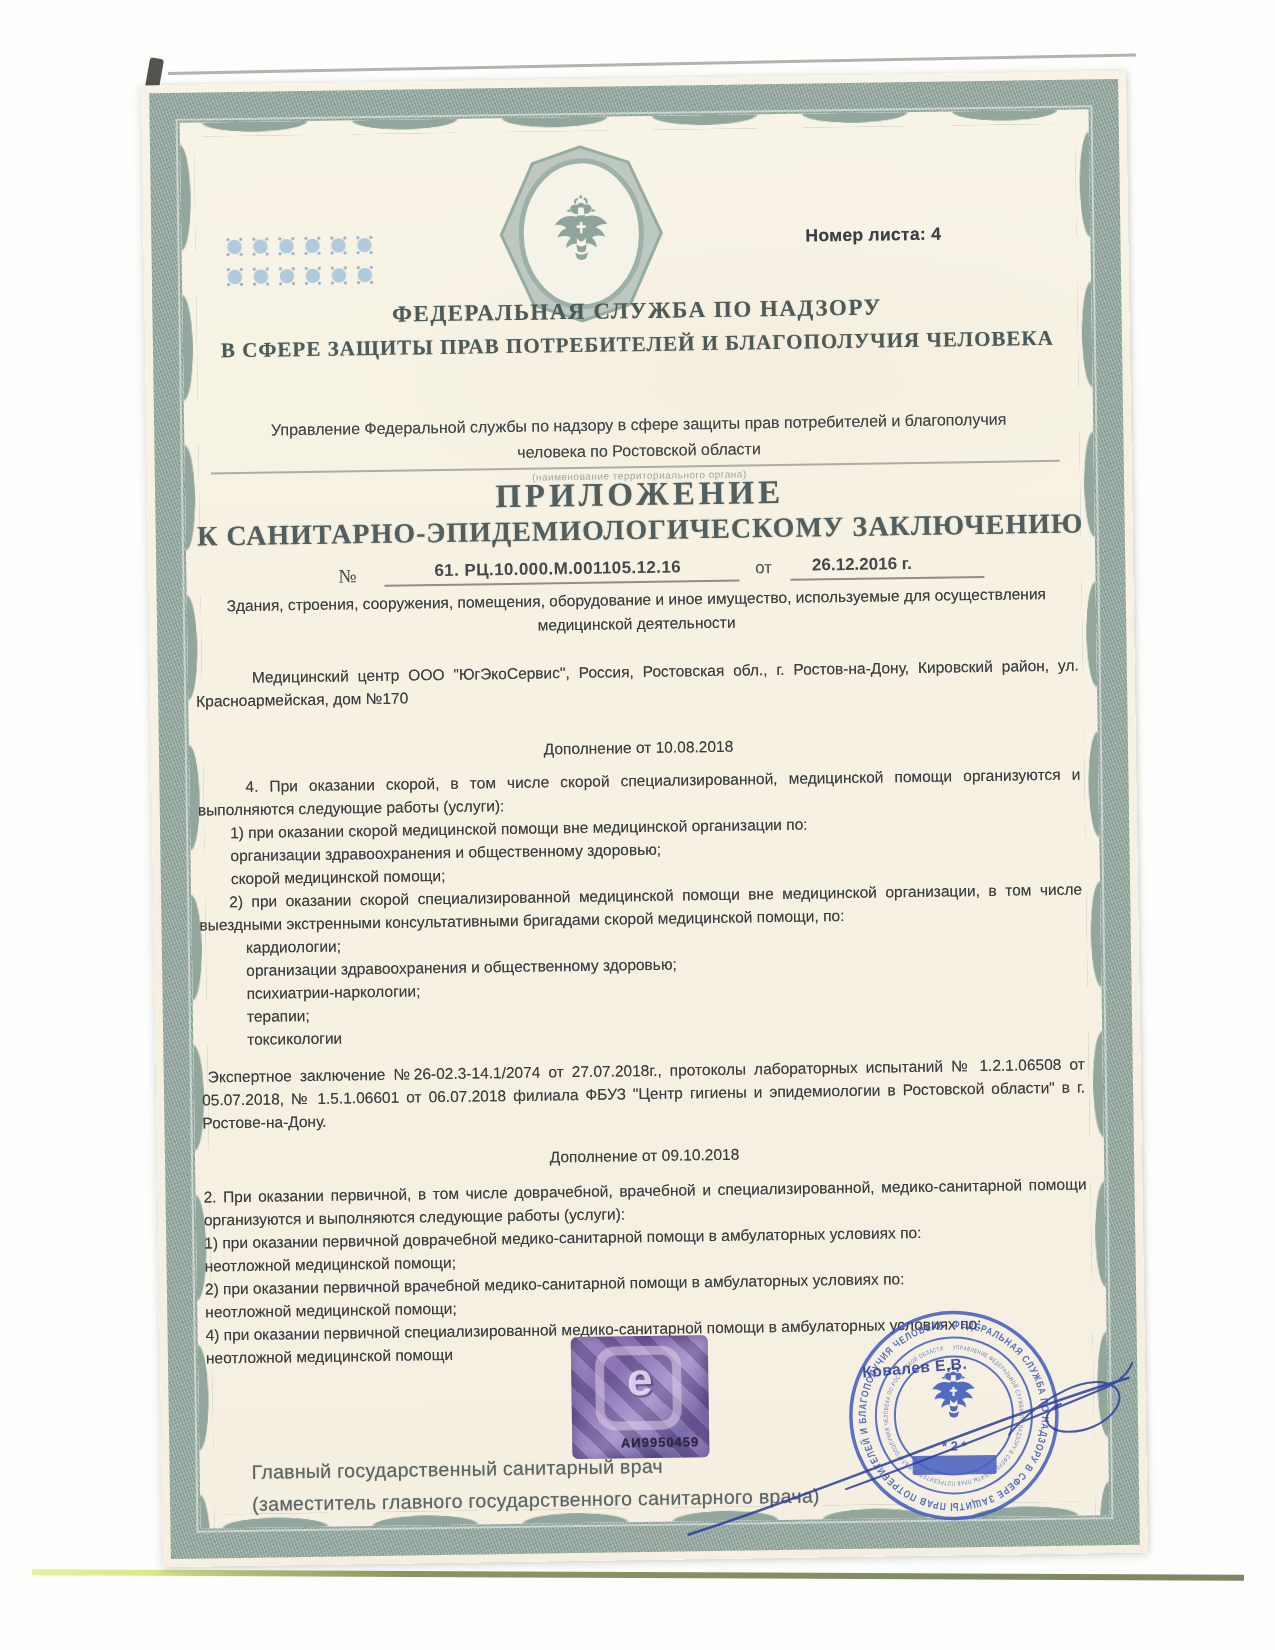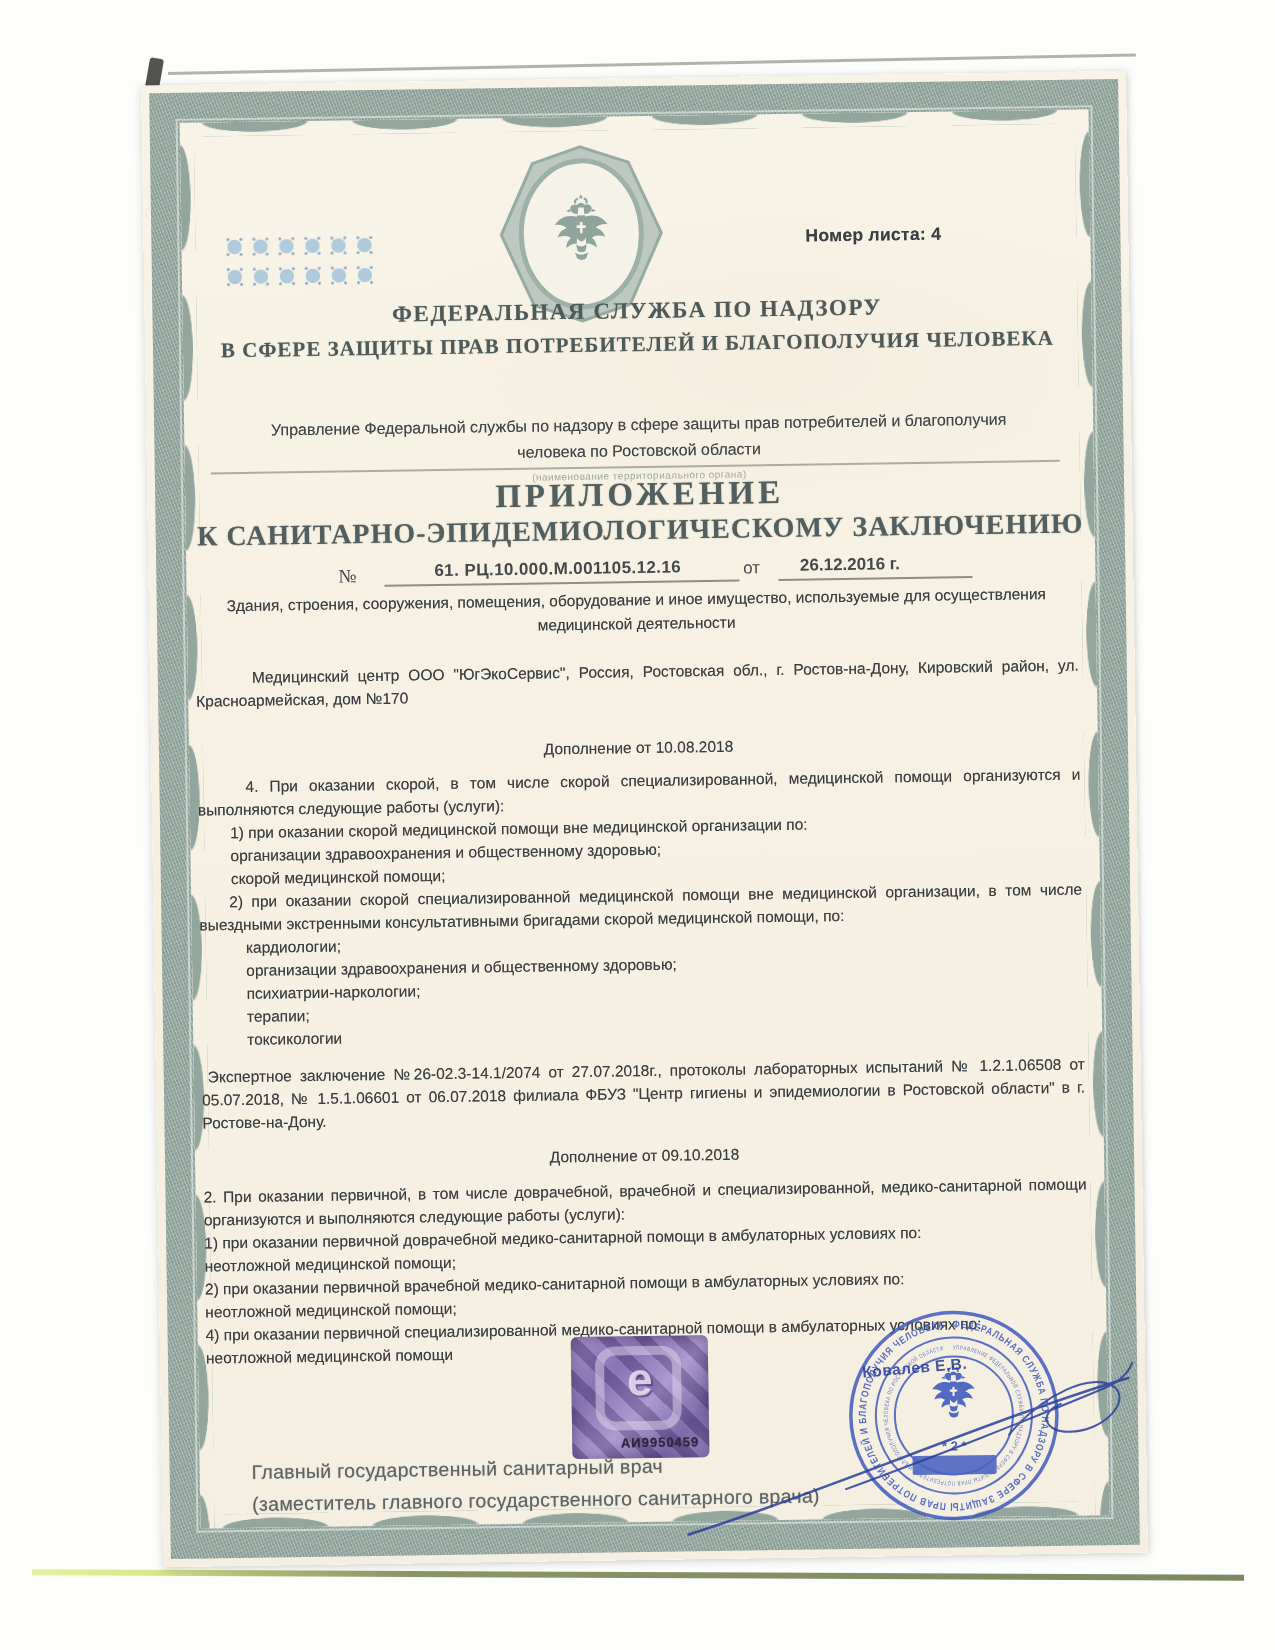--- a/index.html
+++ b/index.html
@@ -81,21 +81,21 @@
     font-family:"Liberation Serif", serif; font-weight:bold; color:#525f5e;
     text-shadow:0 0 1.2px rgba(82,95,94,.5); }
   .title1 { top:356px; font-size:33px; letter-spacing:4px; }
   .title2 { top:394px; font-size:28px; letter-spacing:1px; }
 
   .num-row { position:absolute; left:0; right:0; top:438px; display:flex;
     align-items:flex-end; font-size:17px; color:#44484a; }
   .no-label { margin-left:148px; font-family:"Liberation Serif", serif; font-size:19px; }
   .num-value { margin-left:28px; font-weight:bold; letter-spacing:.4px;
     padding:0 58px 3px 50px; border-bottom:2px solid #8e8e86; }
-  .ot-label { margin-left:4px; padding-bottom:3px; }
+  .ot-label { margin-left:16px; padding-bottom:3px; }
   .date-value { margin-left:18px; font-weight:bold; padding:0 72px 3px 22px;
     border-bottom:2px solid #8e8e86; }
 
   
   .body-flow { position:absolute; left:4px; right:14px; top:468px;
     font-size:15.5px; line-height:23px; color:#393d3f;
     text-shadow:0 0 .4px rgba(57,61,63,.55); }
   .subject { text-align:center; line-height:24px; }
   .object  { margin-top:24px; text-indent:56px; text-align:justify; }
   .supp-head { margin-top:30px; text-align:center; }

